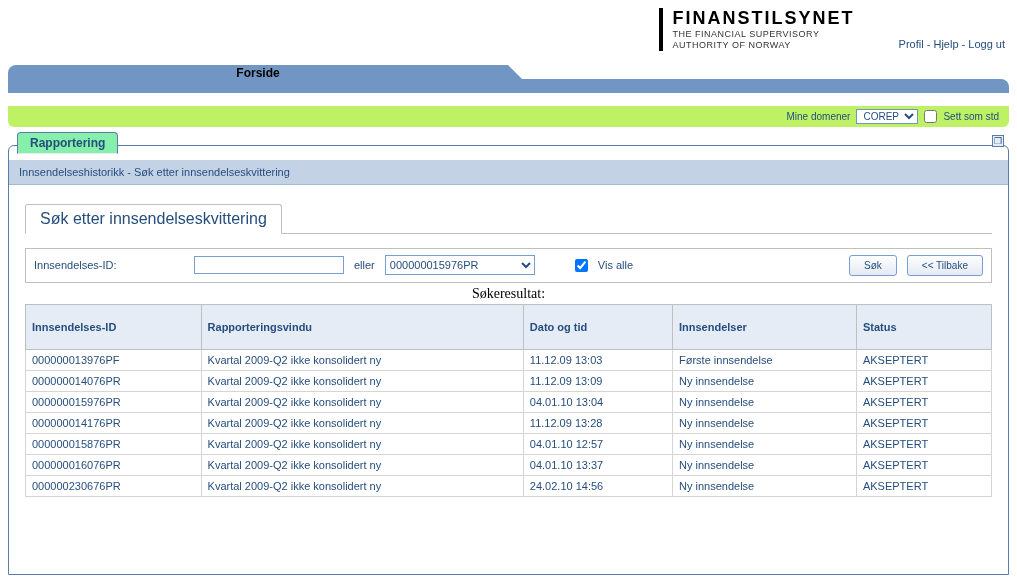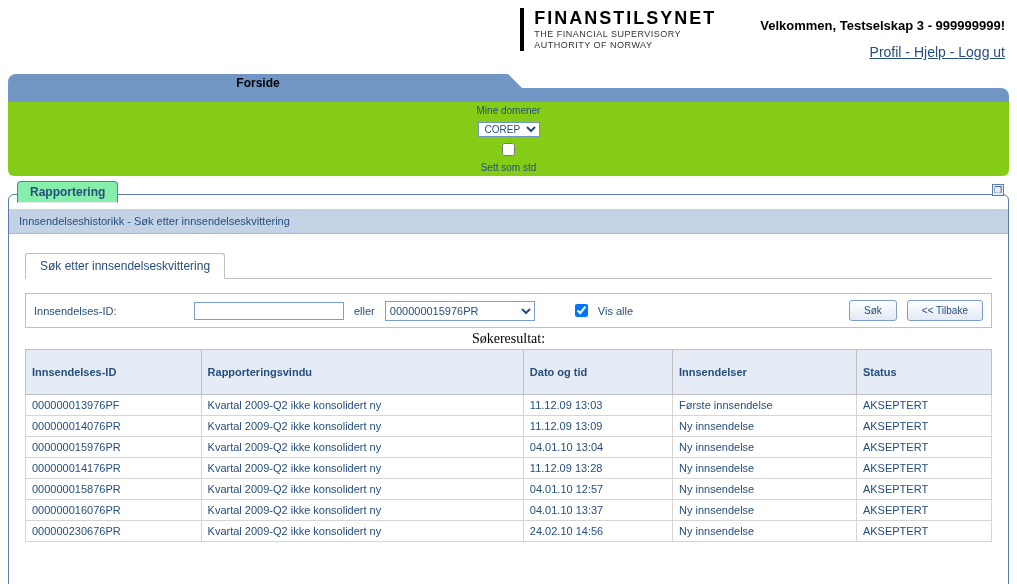--- a/index.html
+++ b/index.html
@@ -36,24 +36,23 @@
     .welcome-block {
       text-align: right;
       padding-top: 10px;
     }
     .welcome-text {
       font-weight: bold;
       font-size: 13px;
       color: #000;
     }
     .welcome-links {
-      font-size: 14px;
-      color: #254e7e;
-      margin-top: 11px;
-      text-decoration: underline;
+      font-size: 11px;
+      color: #254e7e;
+      margin-top: 20px;
     }
     .welcome-links span { cursor: pointer; }
 
     .nav-bar {
       position: relative;
       height: 28px;
       margin: 10px 8px 0 8px;
     }
     .nav-tab-active {
       position: absolute;
@@ -83,31 +82,30 @@
       position: absolute;
       right: 0;
       left: 0;
       top: 14px;
       height: 14px;
       background: #7296c4;
       border-radius: 0 8px 0 0;
     }
 
     .domain-bar {
-      background: #84cc16;
-      margin: 0 8px;
+      background: #bef264;
+      margin: 13px 8px;
       padding: 3px 10px;
       display: flex;
       justify-content: flex-end;
       align-items: center;
       gap: 6px;
       font-size: 10px;
       color: #254e7e;
       border-radius: 0 0 6px 6px;
-      flex-direction: column;
     }
     .domain-select {
       border: 1px solid #7296c4;
       font-size: 10px;
       padding: 0 2px;
       color: #254e7e;
       background:#fff;
     }
     .domain-check {
       vertical-align: middle;
@@ -160,21 +158,21 @@
       margin: 18px 16px 0 16px;
       border-bottom: 1px solid #bfbfbf;
       display: flex;
     }
     .subtab {
       border: 1px solid #bfbfbf;
       border-bottom: 1px solid #fff;
       padding: 5px 14px;
       background: #fff;
       color: #254e7e;
-      font-size: 12px;
+      font-size: 16px;
       position: relative;
       top: 1px;
       border-radius: 3px 3px 0 0;
     }
 
     .search-box {
       margin: 14px 16px 0 16px;
       border: 1px solid #bfbfbf;
       padding: 6px 8px;
       display: flex;
@@ -246,21 +244,20 @@
 </head>
 <body>
 
 <div class="header-top">
   <div class="logo-block">
     <div class="logo-title">FINANSTILSYNET</div>
     <div class="logo-sub">THE FINANCIAL SUPERVISORY</div>
     <div class="logo-sub">AUTHORITY OF NORWAY</div>
   </div>
   <div class="welcome-block">
-    <div class="welcome-text">Velkommen, Testselskap 3 - 999999999!</div>
     <div class="welcome-links">
       <span>Profil</span> -
       <span>Hjelp</span> -
       <span>Logg ut</span>
     </div>
   </div>
 </div>
 
 <div class="nav-bar">
   <div class="nav-rest"></div>

